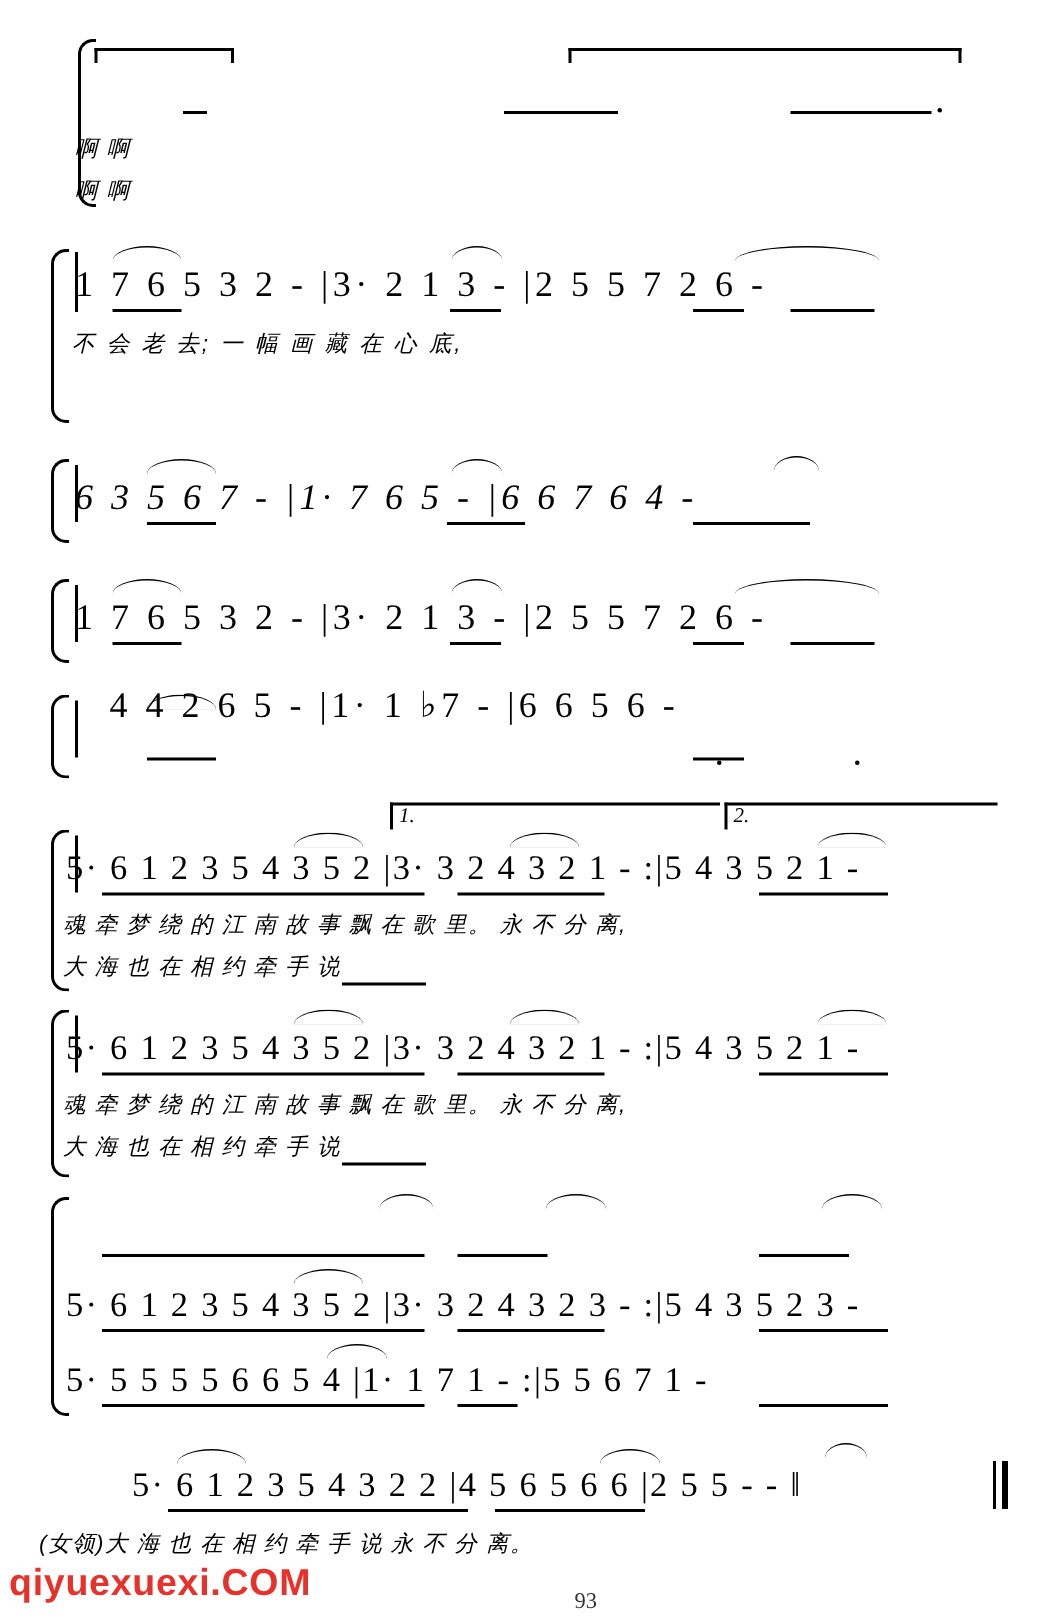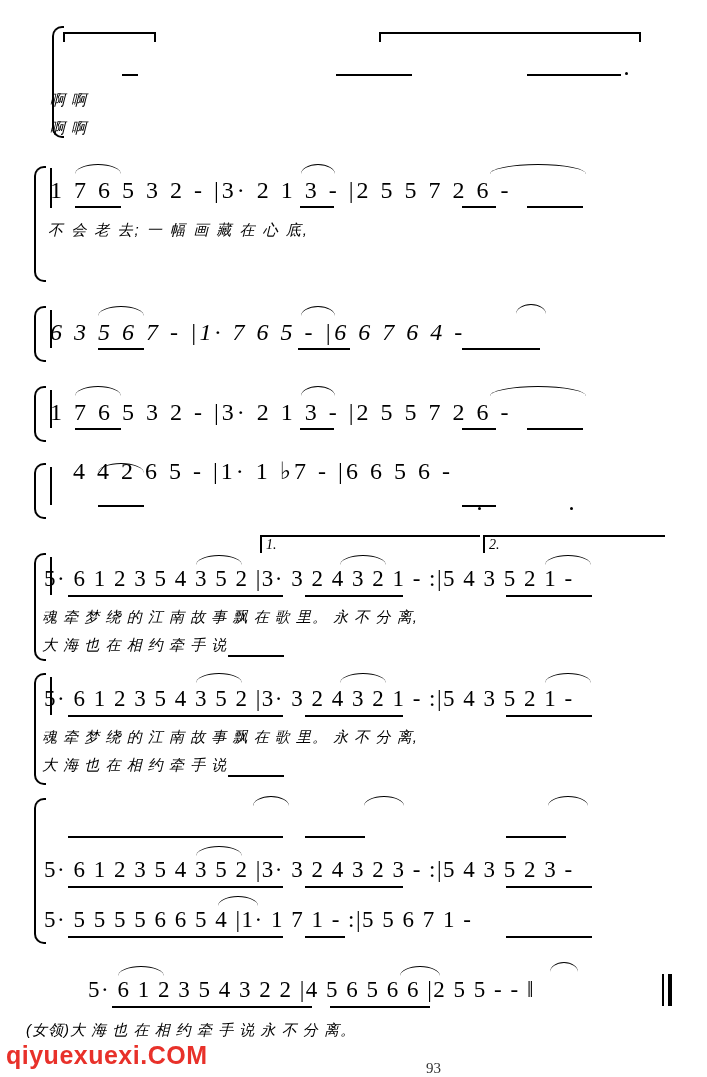--- a/index.html
+++ b/index.html
@@ -266,15 +266,15 @@
     <div class="tiebar" style="left:330px;top:46px;width:100px;"></div>
 
     <div class="barline" style="left:662px;top:14px;height:32px;"></div>
     <div class="barline" style="left:668px;top:14px;height:32px;width:4px;"></div>
 
     <div class="lyric" style="left:26px;top:62px;letter-spacing:1px;">(女领)大  海 也 在   相 约 牵 手 说  永 不 分           离。</div>
   </div>
 
   <div class="watermark" style="left:6px;top:1041px;">qiyuexuexi.COM</div>
 
-  <div class="pagenum" style="left:383px;top:1060px;margin-left:43px;">93</div>
+  <div class="pagenum" style="left:383px;top:1060px;">93</div>
 
 </div>
 
 </body></html>

